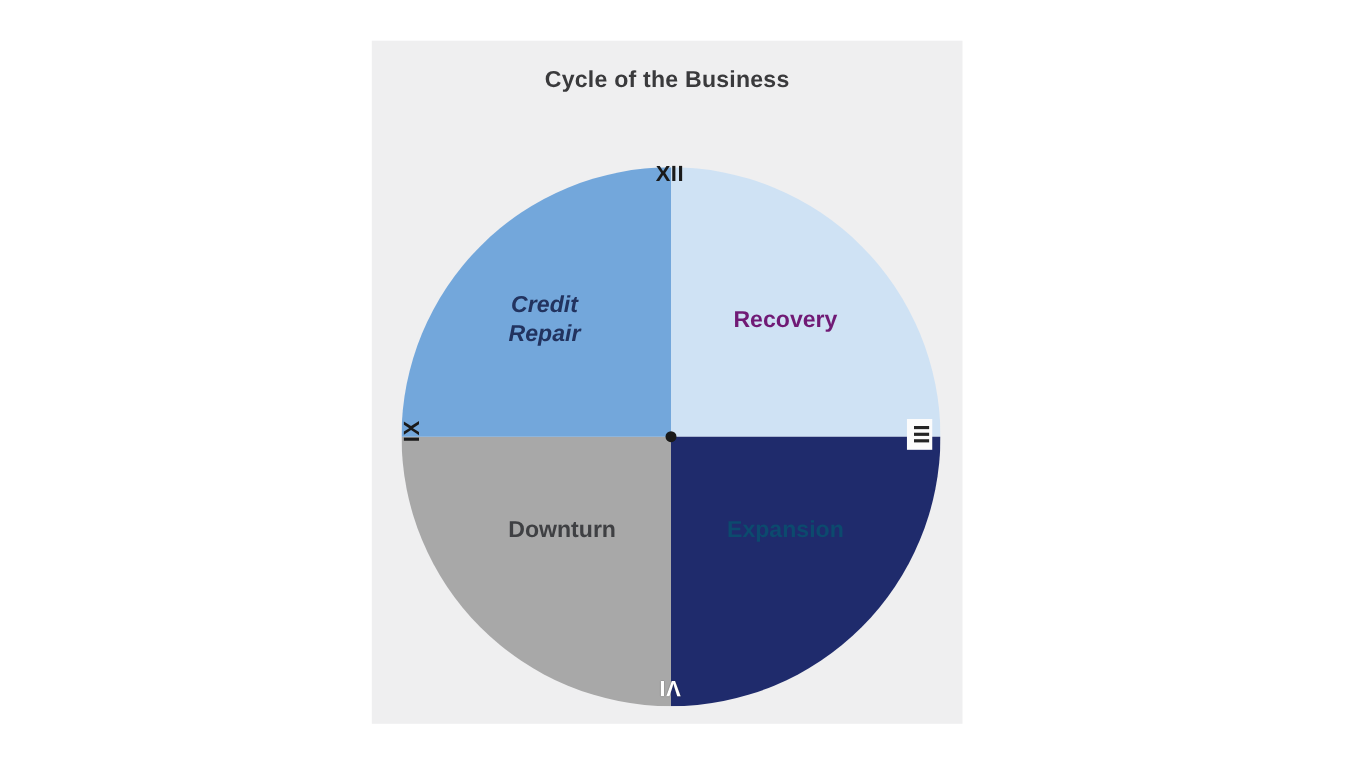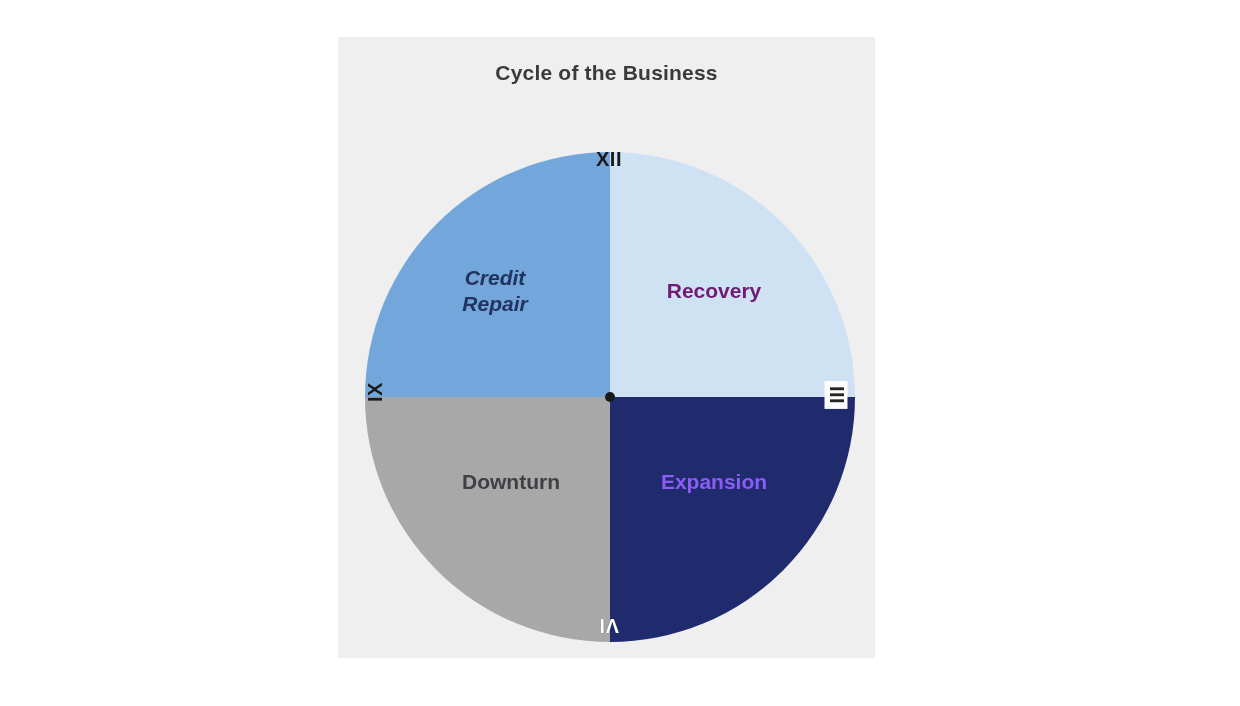--- a/index.html
+++ b/index.html
@@ -72,21 +72,21 @@
   .lbl-downturn {
     left: 130px;
     top: 330px;
     color: #3f4043;
     white-space: nowrap;
     margin-left: 16px;
   }
   .lbl-expansion {
     left: 349px;
     top: 330px;
-    color: #8b5cf6;
+    color: #0c4a6e;
     white-space: nowrap;
   }
   .numeral {
     position: absolute;
     font-weight: 700;
     font-size: 20px;
     letter-spacing: 0.5px;
     color: #1a1a1a;
     white-space: nowrap;
   }

